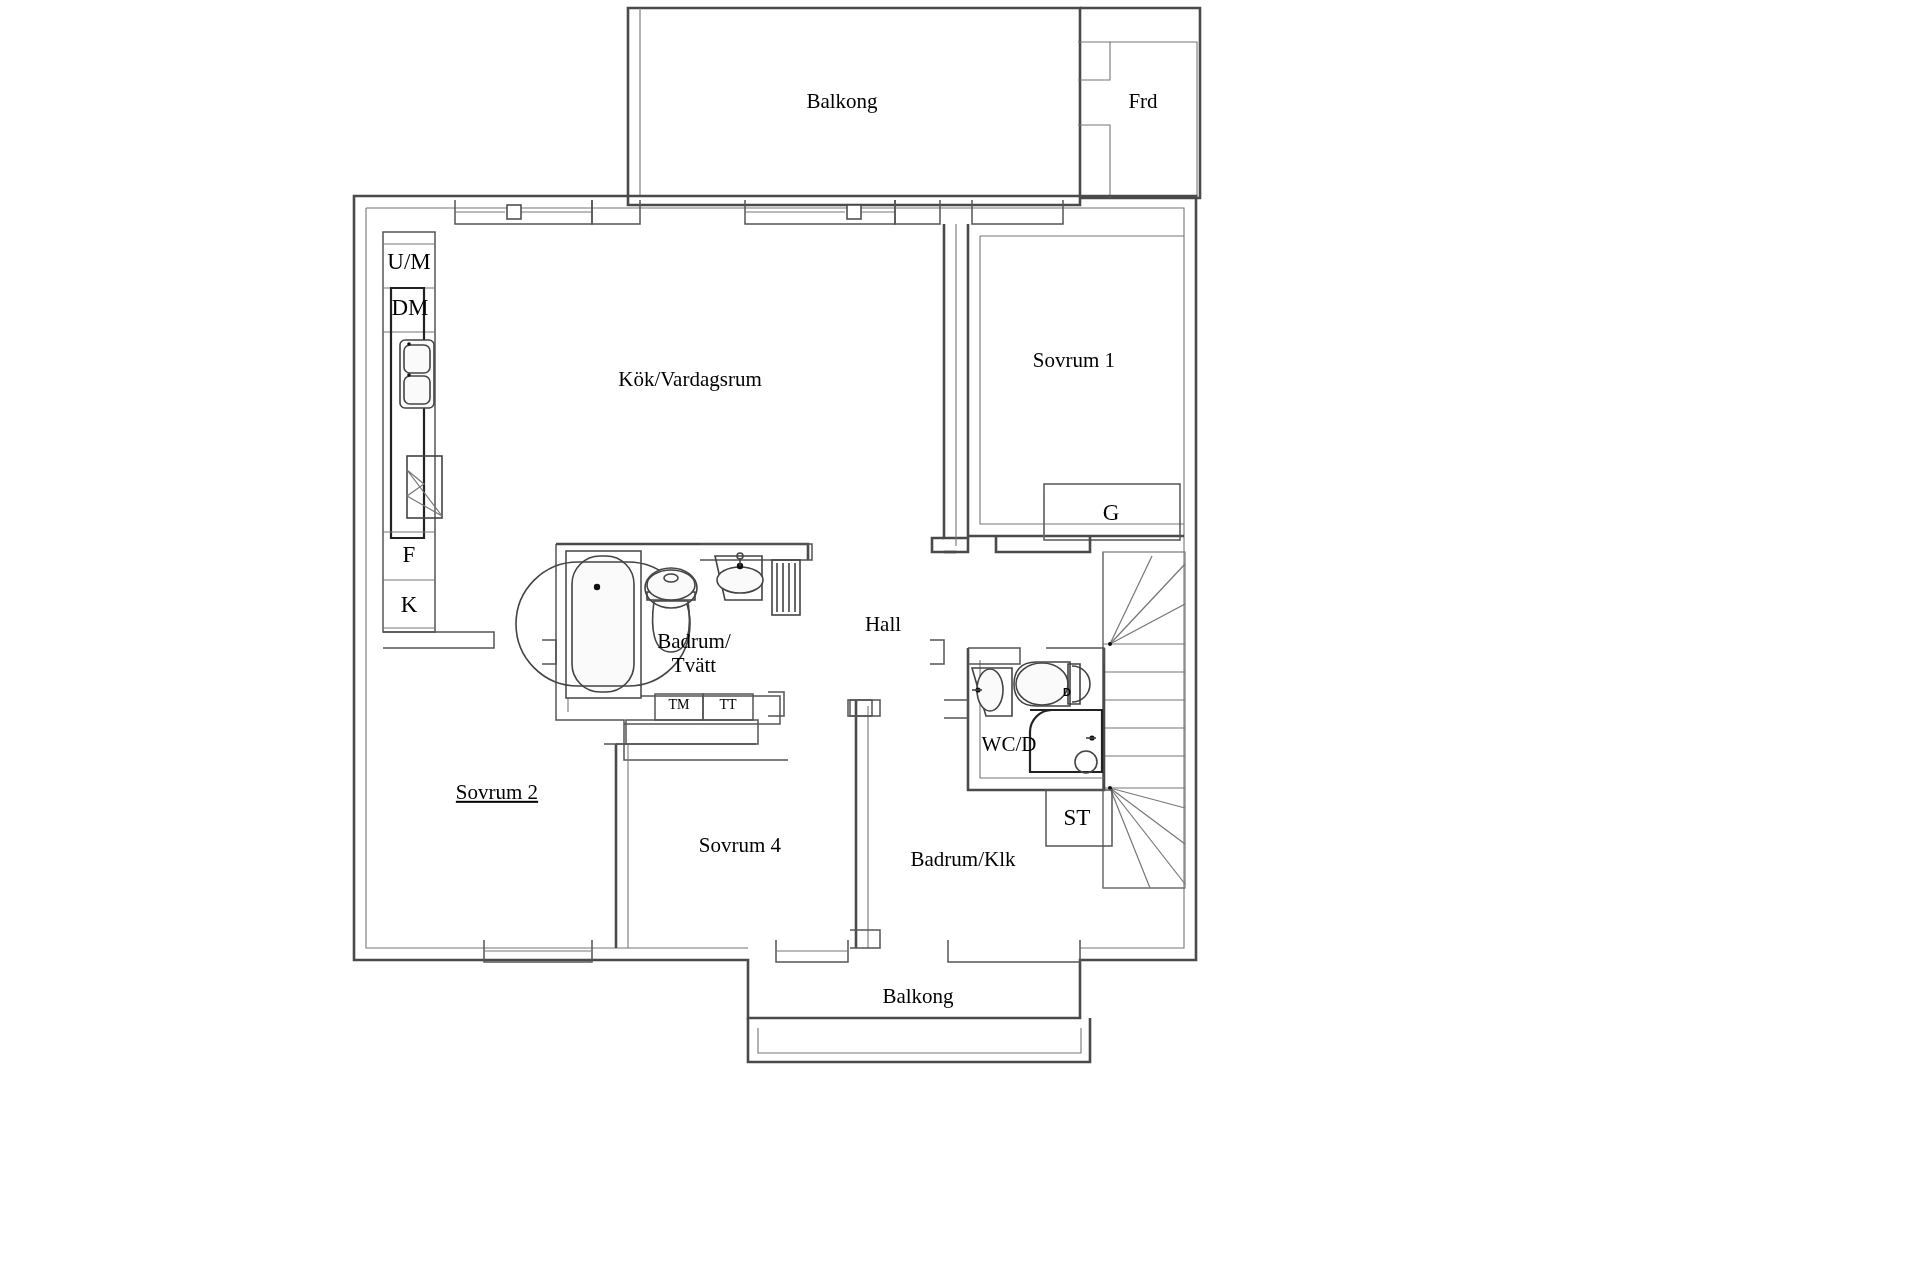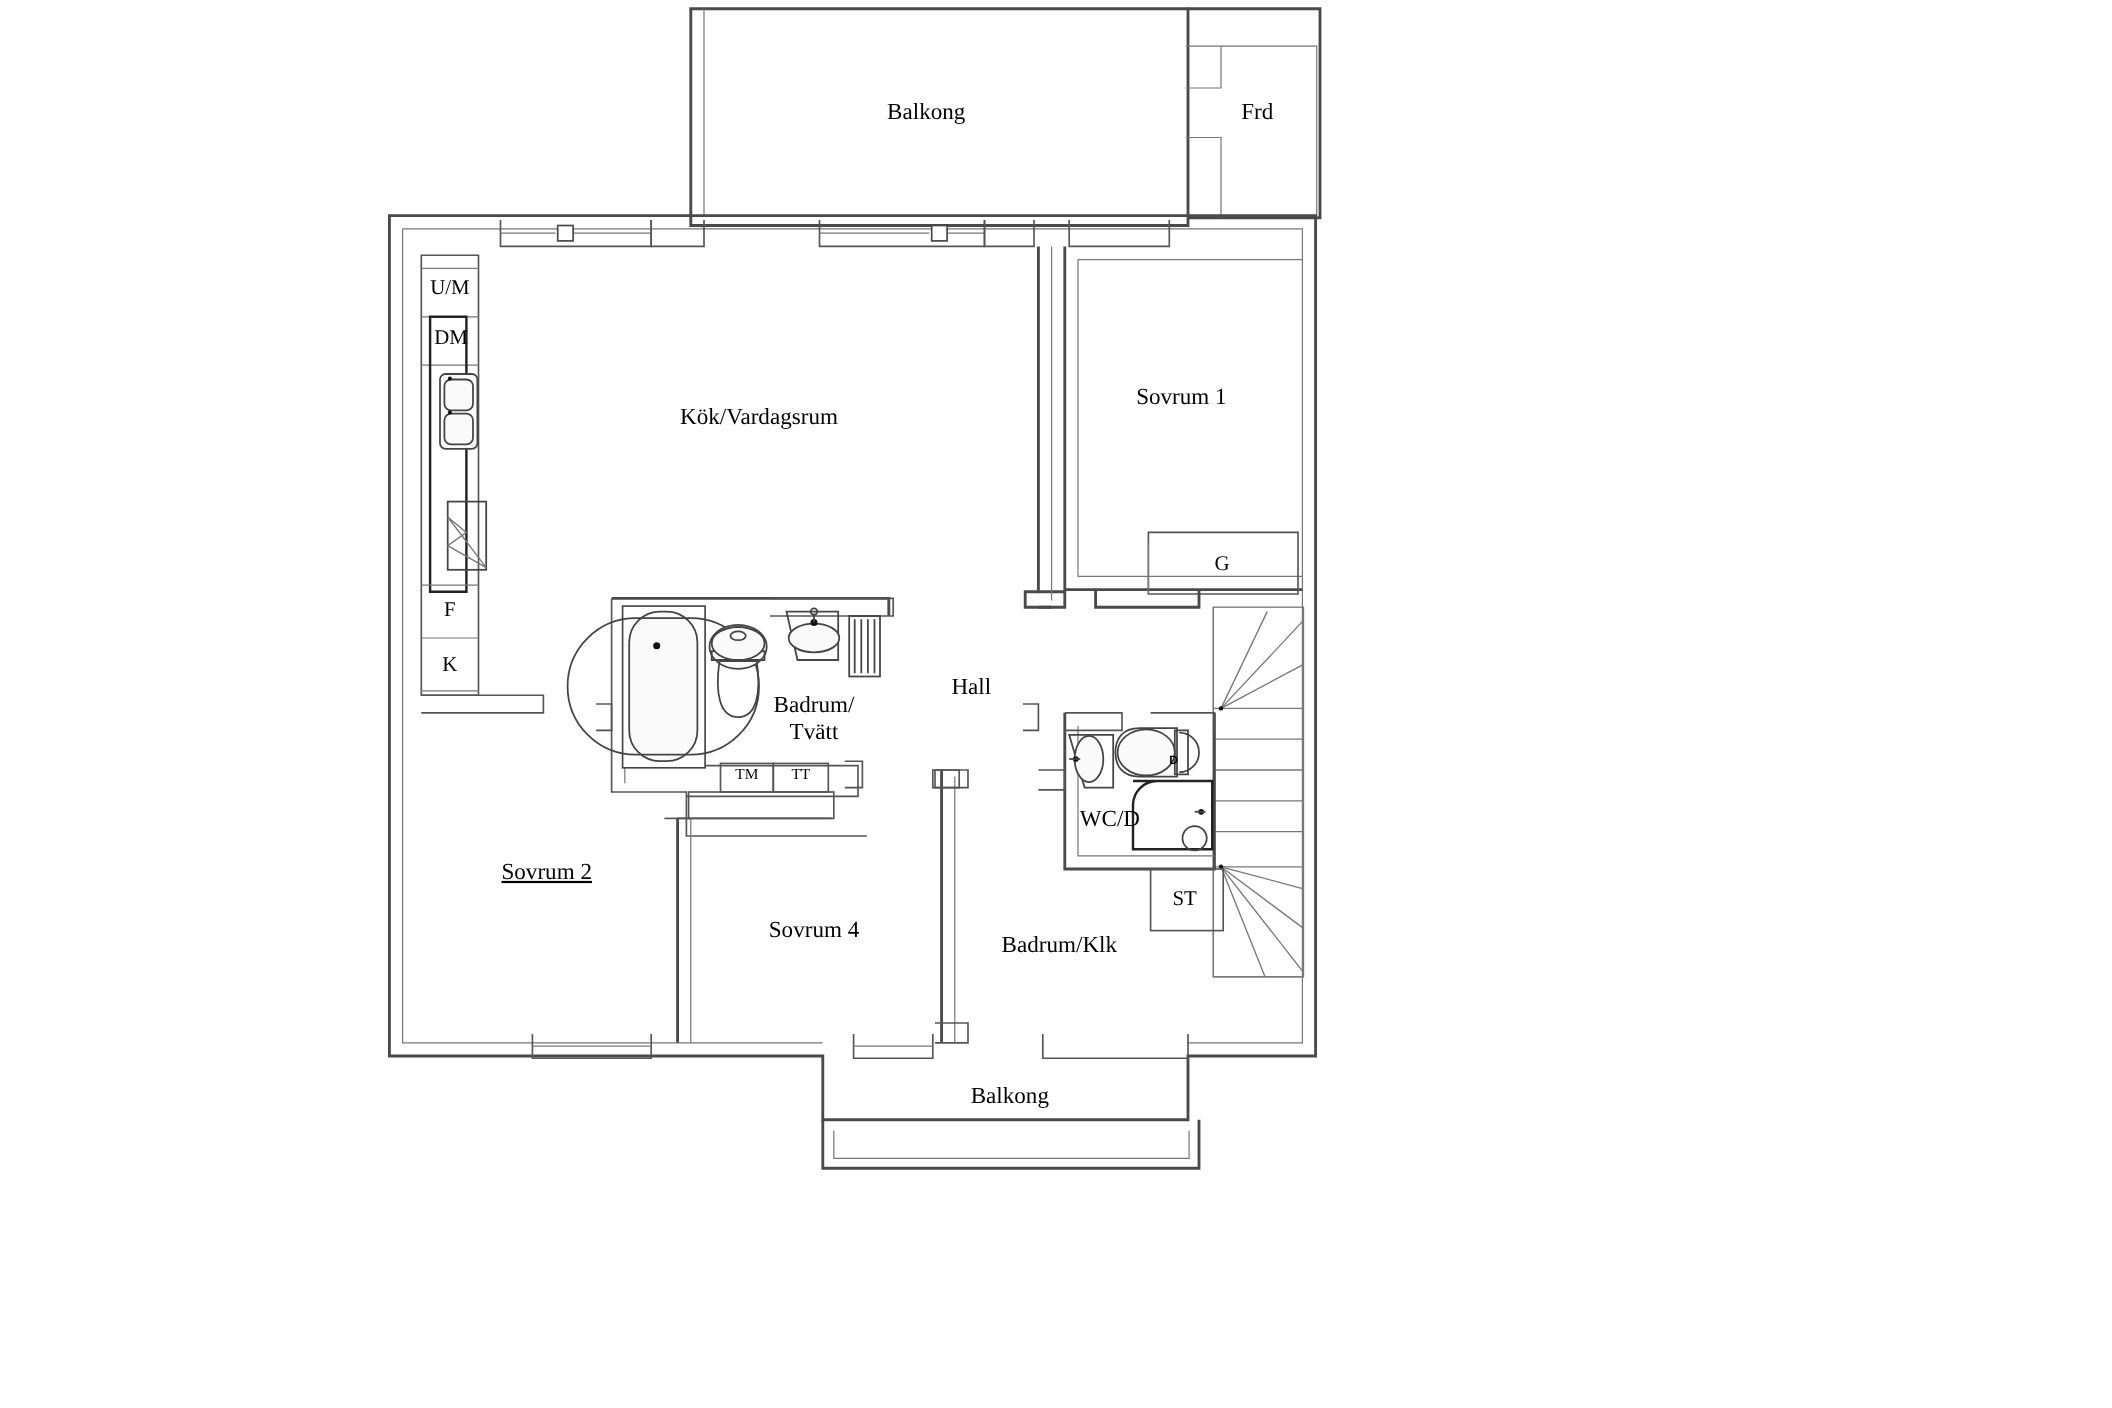--- a/index.html
+++ b/index.html
@@ -32,21 +32,21 @@
     position: absolute;
     color: #000000;
     font-family: "Liberation Serif", "DejaVu Serif", serif;
     white-space: pre;
     text-align: center;
     transform: translate(-50%, -50%);
     line-height: 1.16;
     pointer-events: none;
   }
   .sz-room   { font-size: 21px; }
-  .sz-small  { font-size: 19px; }
+  .sz-small  { font-size: 23px; }
   .sz-tiny   { font-size: 14px; }
   .sz-micro  { font-size: 11px; font-weight: bold; font-family: "Liberation Sans", sans-serif; }
 </style>
 </head>
 <body>
 
 <div id="plan-root">
 
   <svg id="plan-svg" viewBox="0 0 1920 1280" xmlns="http://www.w3.org/2000/svg">
 
@@ -289,21 +289,21 @@
   </svg>
 
   <div class="rm-label sz-room" style="left:842px; top:101px;">Balkong</div>
 
   <div class="rm-label sz-room" style="left:1143px; top:101px;">Frd</div>
 
   <div class="rm-label sz-room" style="left:690px; top:379px;">Kök/Vardagsrum</div>
 
   <div class="rm-label sz-room" style="left:1074px; top:360px;">Sovrum 1</div>
 
-  <div class="rm-label sz-room" style="left:694px; top:653px;margin-left:46px;">Badrum/
+  <div class="rm-label sz-room" style="left:694px; top:653px;">Badrum/
 Tvätt</div>
 
   <div class="rm-label sz-room" style="left:883px; top:624px;">Hall</div>
 
   <div class="rm-label sz-room" style="left:497px; top:792px;text-decoration:underline;">Sovrum 2</div>
 
   <div class="rm-label sz-room" style="left:740px; top:845px;">Sovrum 4</div>
 
   <div class="rm-label sz-room" style="left:1009px; top:744px;">WC/D</div>
 

